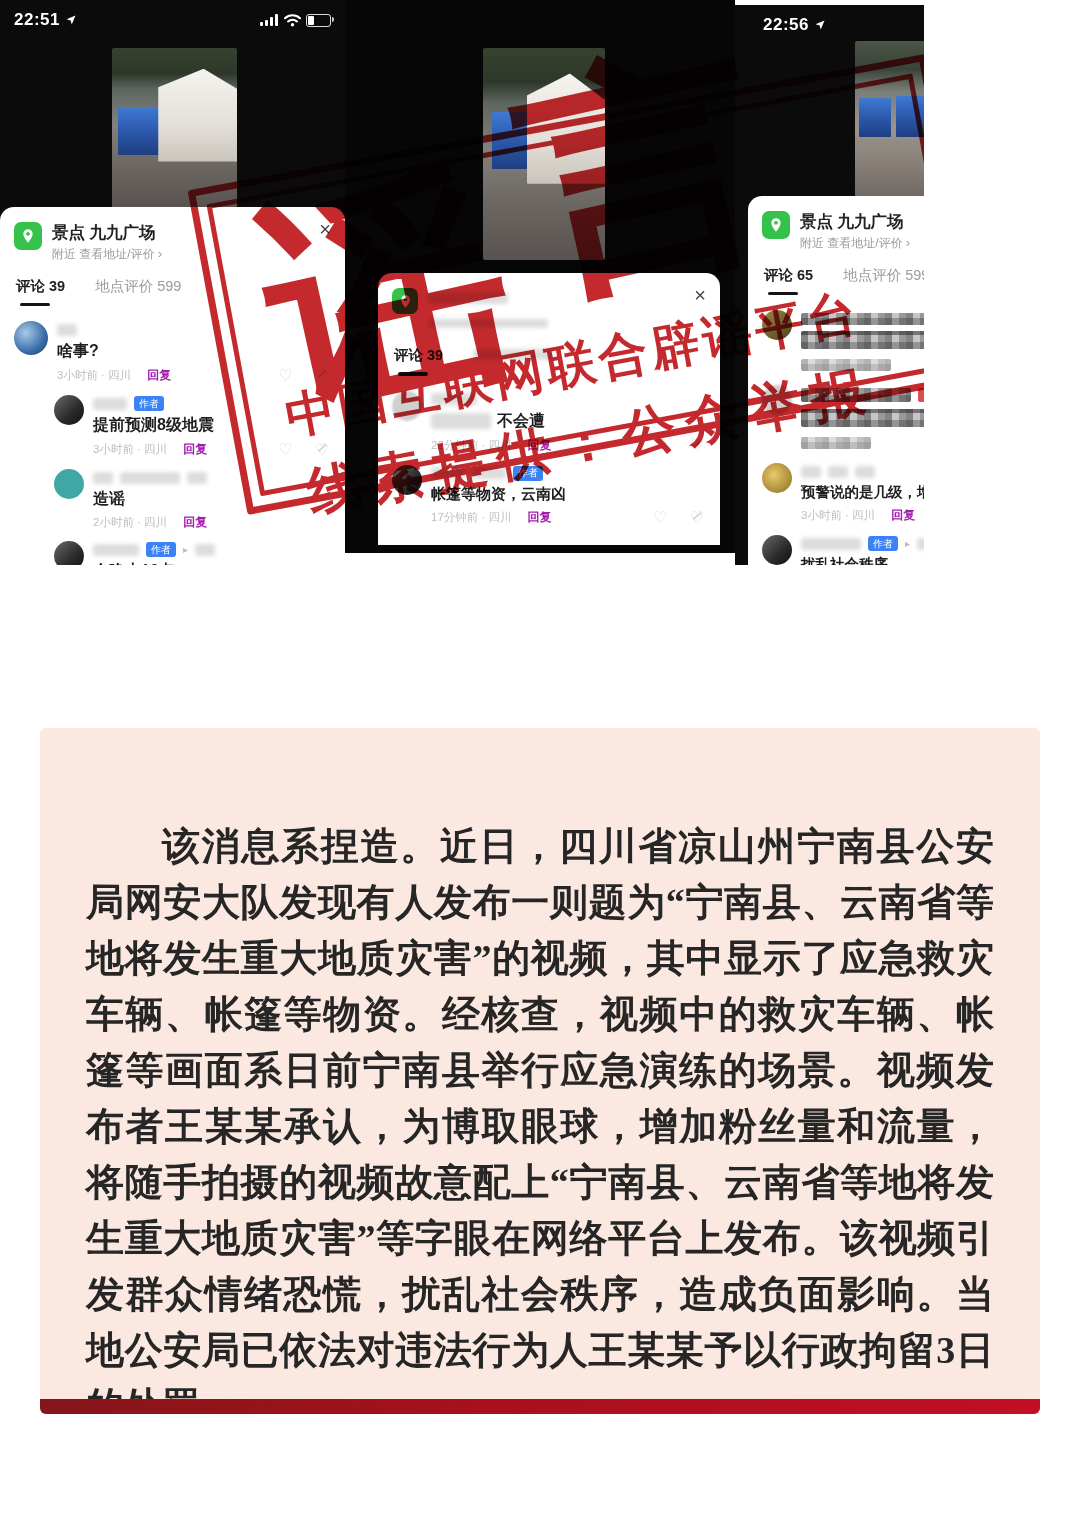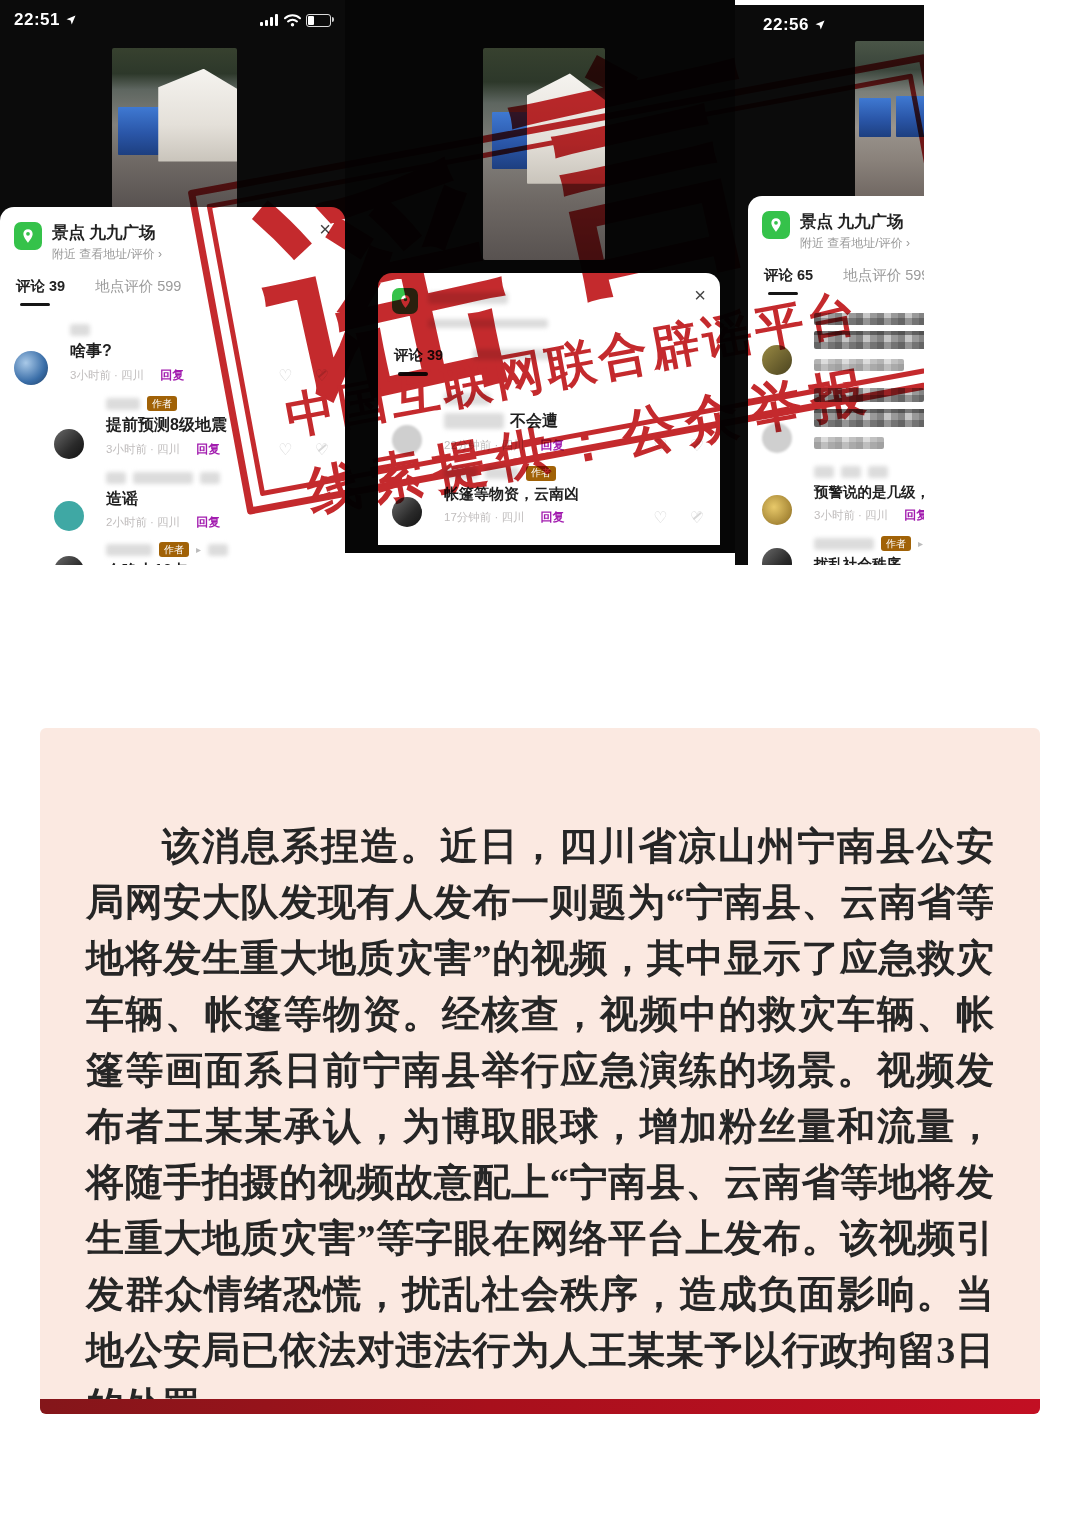--- a/index.html
+++ b/index.html
@@ -43,40 +43,40 @@
   .poi-title{font-size:16.5px;font-weight:700;color:#222;line-height:1.25;}
   .poi-sub{font-size:12px;color:#9a9a9a;margin-top:3px;}
   .close-x{position:absolute;right:14px;top:12px;font-size:20px;color:#444;line-height:1;cursor:default;}
 
   .tabs{display:flex;align-items:baseline;gap:30px;padding:14px 16px 0;}
   .tab-active{font-size:14.5px;font-weight:700;color:#222;}
   .tab-idle{font-size:14.5px;color:#9b9b9b;}
   .tab-underline{width:30px;height:3.5px;background:#151515;border-radius:2px;margin:7px 0 0 20px;}
 
   .comments{padding:10px 14px 0;}
-  .c-row{display:flex;gap:22px;padding:5px 0;align-items:flex-end;}
+  .c-row{display:flex;gap:9px;padding:5px 0;}
   .c-indent{margin-left:40px;}
   .avatar{flex:0 0 auto;width:30px;height:30px;border-radius:50%;}
   .av-lg{width:34px;height:34px;}
   .av-blue{background:radial-gradient(circle at 35% 35%,#a9c9e8,#3a6ea8 60%,#1d3a5f);}
   .av-dark{background:linear-gradient(135deg,#6a6a6a,#2a2a2a 60%,#111);}
   .av-teal{background:#3fa8a4;}
   .av-olive{background:linear-gradient(135deg,#9a8a44,#4a431f);}
   .av-yellow{background:radial-gradient(circle at 40% 40%,#e8c96a,#8a6a20);}
   .av-blur{background:#cfcfcf;filter:blur(1px);}
   .c-body{flex:1 1 auto;min-width:0;}
   .c-name{display:flex;align-items:center;gap:7px;height:13px;margin-top:2px;}
   .c-text{font-size:16px;font-weight:600;color:#1f1f1f;margin:5px 0 4px;white-space:nowrap;display:flex;align-items:center;gap:6px;}
   .c-text-sm{font-size:14.5px;}
   .c-meta{display:flex;align-items:center;font-size:11.5px;color:#c0bdbd;}
   .c-reply{margin-left:16px;color:#a21caf;font-weight:600;font-size:12px;}
   .hearts{margin-left:auto;display:flex;gap:22px;color:#d8d8d8;font-size:16px;padding-right:2px;}
   .heart-dis{position:relative;}
   .heart-dis::after{content:"";position:absolute;left:2px;right:2px;top:7px;height:1.5px;background:#d8d8d8;transform:rotate(-40deg);}
-  .badge-author{flex:0 0 auto;font-size:10px;color:#fff;background:#a16207;border-radius:3px;padding:1.5px 5px;line-height:1.2;}
+  .badge-author{flex:0 0 auto;font-size:10px;color:#fff;background:#3b82f6;border-radius:3px;padding:1.5px 5px;line-height:1.2;}
   .r-arrow{color:#bbb;font-size:10px;}
 
   .blurbar{background:#dcdcdc;border-radius:3px;filter:blur(2px);height:12px;display:inline-block;}
   .w20{width:20px}.w34{width:34px}.w46{width:46px}.w60{width:60px}.w80{width:80px}.w120{width:120px}
   .h16{height:16px}
 
   .mosaic{border-radius:2px;opacity:.9;
     background-image:repeating-linear-gradient(0deg,#9b9b9b 0 7px,#d9d9d9 7px 14px,#767676 14px 21px),
                      repeating-linear-gradient(90deg,#8c8c8c 0 7px,#e2e2e2 7px 14px,#a8a8a8 14px 21px);
     background-blend-mode:multiply;}

